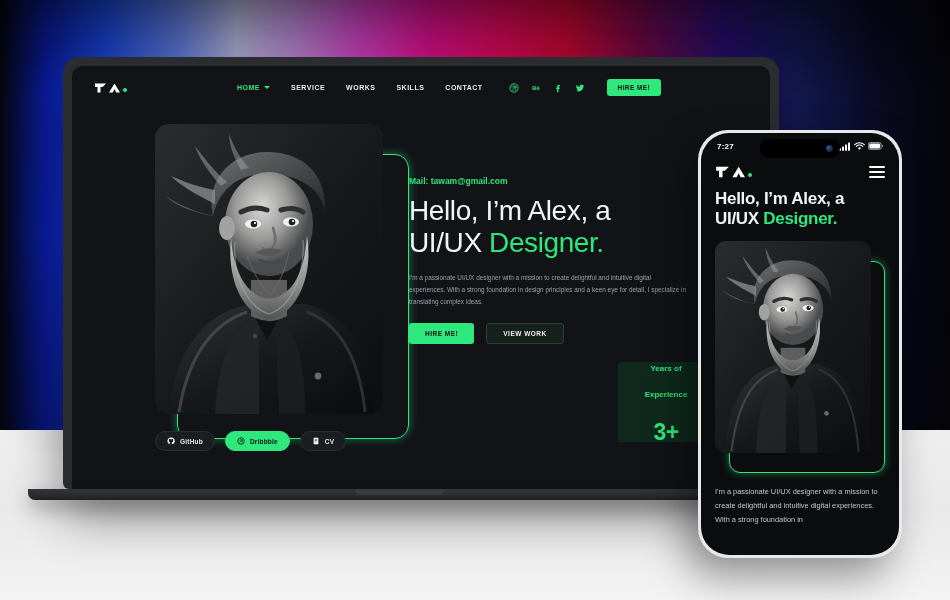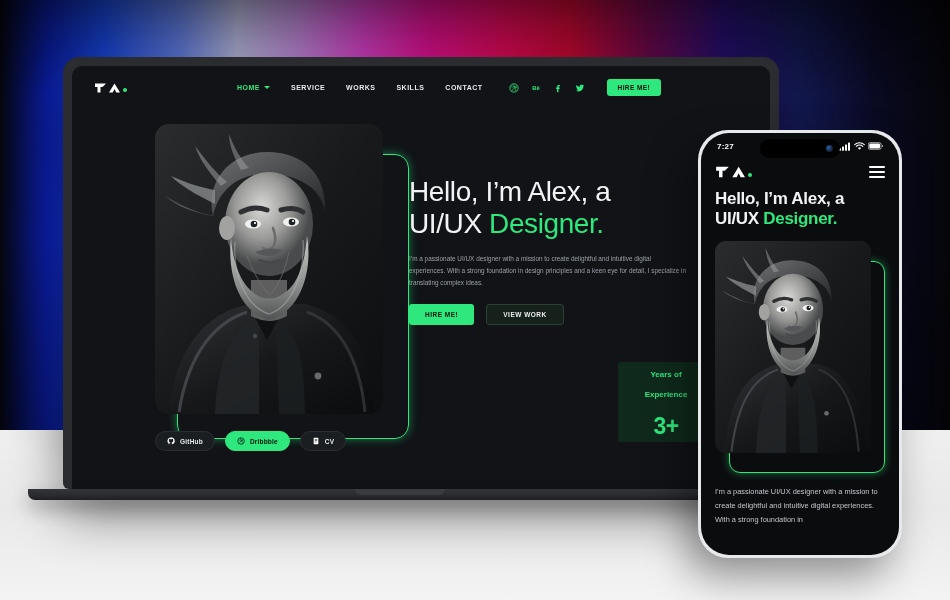--- a/index.html
+++ b/index.html
@@ -245,21 +245,21 @@
   #exp-card {
     position: absolute;
     left: 546px; top: 296px;
     width: 96px; height: 80px;
     background: #0f2a1c;
     border-radius: 4px 4px 0 0;
     display: flex;
     flex-direction: column;
     align-items: center;
     justify-content: center;
-    gap: 9px;
+    gap: 15px;
     padding-top: 6px;
   }
   #exp-card .exp-label {
     color: #2ee87e;
     font-size: 8px;
     font-weight: 600;
     text-align: center;
     line-height: 1.35;
   }
   #exp-card .exp-value {
@@ -518,20 +518,21 @@
 
             <path d="M24 288 C 34 226 62 198 92 188" stroke="#4b4e51" stroke-width="3" fill="none" opacity="0.8"></path>
             <path d="M210 288 C 204 228 180 198 152 188" stroke="#3a3d40" stroke-width="3" fill="none" opacity="0.7"></path>
             <circle cx="163" cy="252" r="3.4" fill="#6f7376" opacity="0.9"></circle>
             <circle cx="100" cy="212" r="2.2" fill="#4e5154" opacity="0.8"></circle>
           </svg>
         </div>
       </div>
 
       <div id="hero-text">
+        <div id="mail-line">Mail: tawam@gmail.com</div>
         <h1 id="headline">
           <span>Hello, I’m Alex, a</span><br>
           <span>UI/UX </span><span class="green">Designer.</span>
         </h1>
         <p id="hero-para">I’m a passionate UI/UX designer with a mission to create delightful and intuitive digital experiences. With a strong foundation in design principles and a keen eye for detail, I specialize in translating complex ideas.</p>
         <div id="hero-buttons">
           <span class="btn-primary">HIRE ME!</span>
           <span class="btn-ghost">VIEW WORK</span>
         </div>
       </div>

